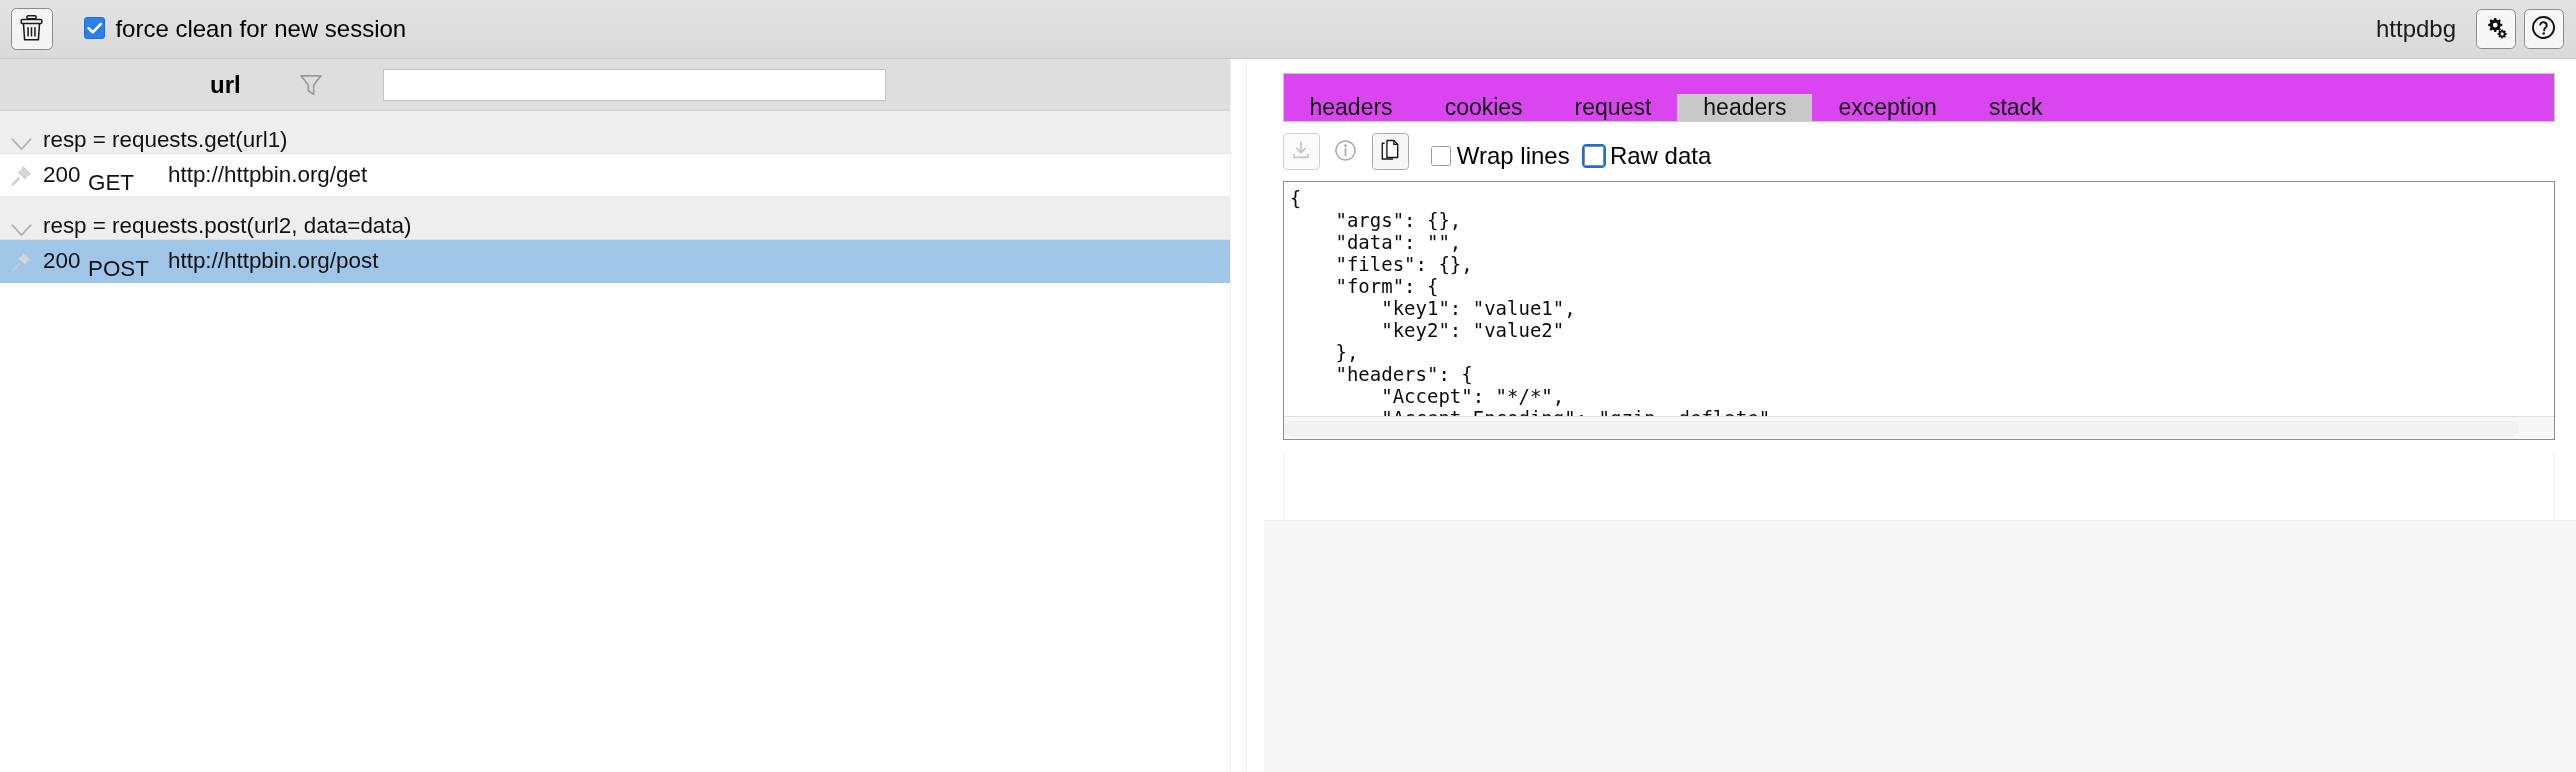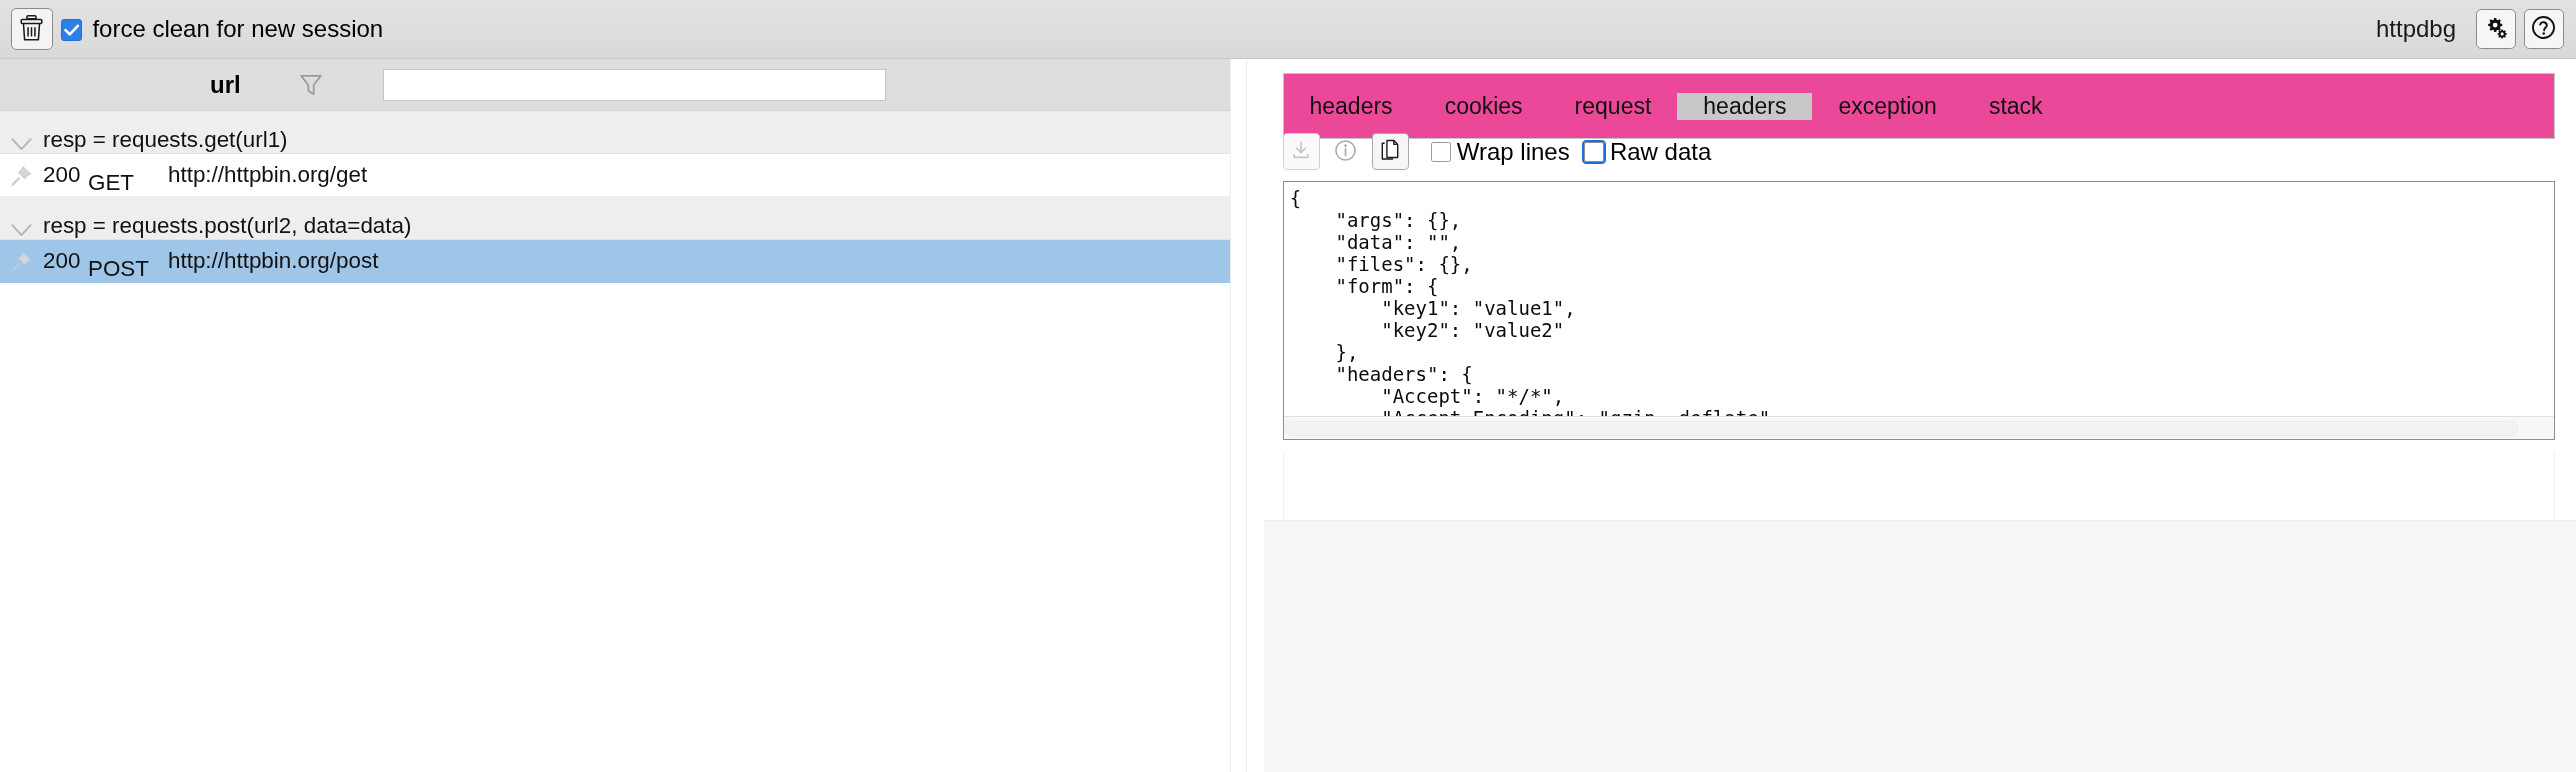--- a/index.html
+++ b/index.html
@@ -25,21 +25,21 @@
   .icon-btn {
     background: #f4f4f4;
     border: 0.8px solid #8a8a8a;
     border-radius: 5.4px;
     width: 42px; height: 42px;
     display: flex; align-items: center; justify-content: center;
     cursor: pointer;
     padding: 0;
   }
 
-  .cb-wrap { display: flex; align-items: flex-end; margin-left: 8px; }
+  .cb-wrap { display: flex; align-items: flex-start; margin-left: 31px; }
   .cbx {
     width: 21.6px; height: 21.6px;
     border-radius: 3.1px;
     background: #2b7fe8;
     border: 0.8px solid #2070d4;
     display: flex; align-items: center; justify-content: center;
     cursor: pointer; flex: none;
   }
   .cbx svg { display:block; }
   .cb-label {
@@ -123,37 +123,37 @@
   }
 
   
   #right-panel {
     position: absolute; left: 1264px; top: 59px;
     width: 1312px; height: 713px;
     background: #ffffff;
   }
   #tab-strip {
     position: absolute; left: 18.5px; top: 14px;
-    width: 1272px; height: 66px;
-    background: #ec4899;
+    width: 1272px; height: 49px;
+    background: #d946ef;
     border: 0.8px solid #c6c6c6;
-    display: flex; align-items: center;
+    display: flex; align-items: flex-end;
   }
   .tab {
     display: flex; align-items: center; justify-content: center;
     padding: 0 26px;
     font-size: 23px; color: #111;
     cursor: pointer;
     white-space: nowrap;
   }
   .tab.active { background: #c8c8c8; }
 
   #resp-toolbar {
     position: absolute; left: 18.5px; top: 74px;
-    display: flex; align-items: center;
+    display: flex; align-items: flex-end;
   }
   .small-btn {
     width: 37px; height: 37px;
     border: 0.8px solid #a8a8a8;
     border-radius: 4.6px;
     background: #f6f6f6;
     display: flex; align-items: center; justify-content: center;
     cursor: pointer;
     margin-right: 7.7px;
   }

